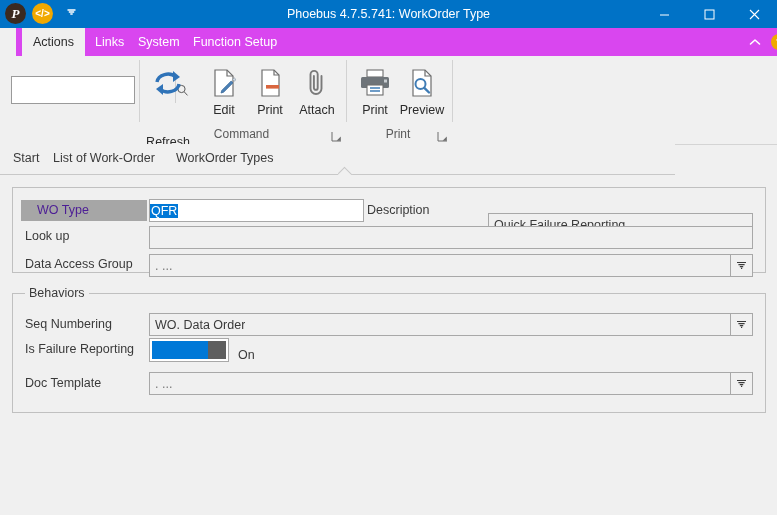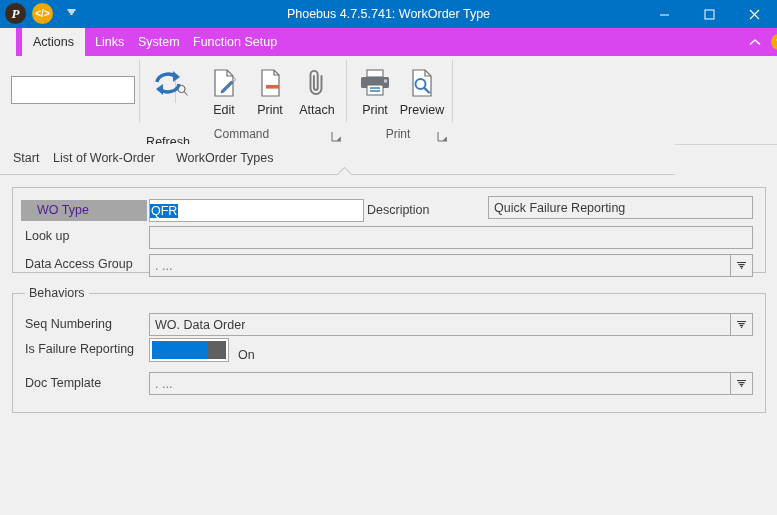--- a/index.html
+++ b/index.html
@@ -388,21 +388,21 @@
   <div class="form-area">
 
     <div class="panel">
 
       <div class="flabel highlight" style="left:12px; top:12px; width:110px;">WO Type</div>
       <div class="field white" style="left:136px; top:11px; width:215px;">
         <span class="fval selected">QFR</span>
       </div>
 
       <div class="flabel" style="left:354px; top:12px;">Description</div>
-      <div class="field" style="left:475px; top:8px; width:265px;">
+      <div class="field" style="left:475px; top:25px; width:265px;">
         <span class="fval">Quick Failure Reporting</span>
       </div>
 
       <div class="flabel" style="left:12px; top:38px;">Look up</div>
       <div class="field" style="left:136px; top:38px; width:604px;">
         <span class="fval"></span>
       </div>
 
       <div class="flabel" style="left:12px; top:66px;">Data Access Group</div>
       <div class="field" style="left:136px; top:66px; width:604px;">

